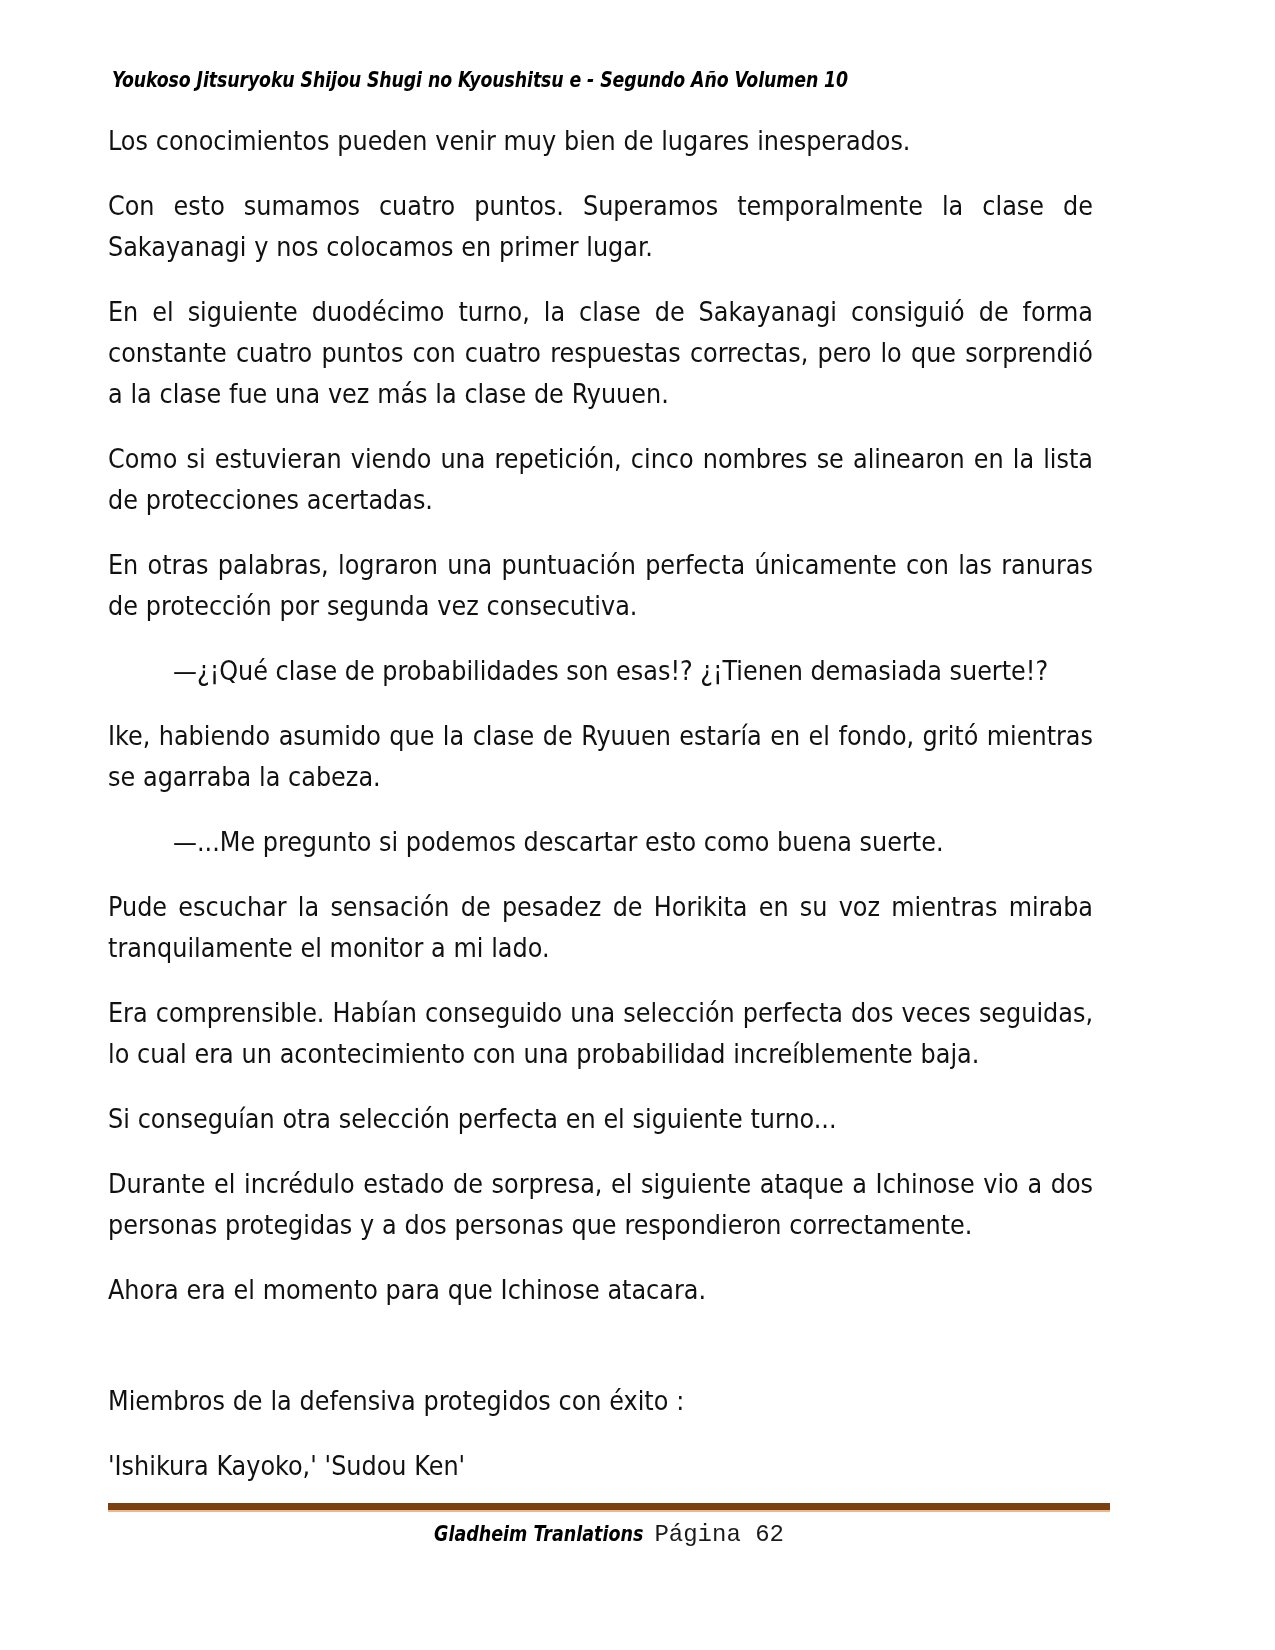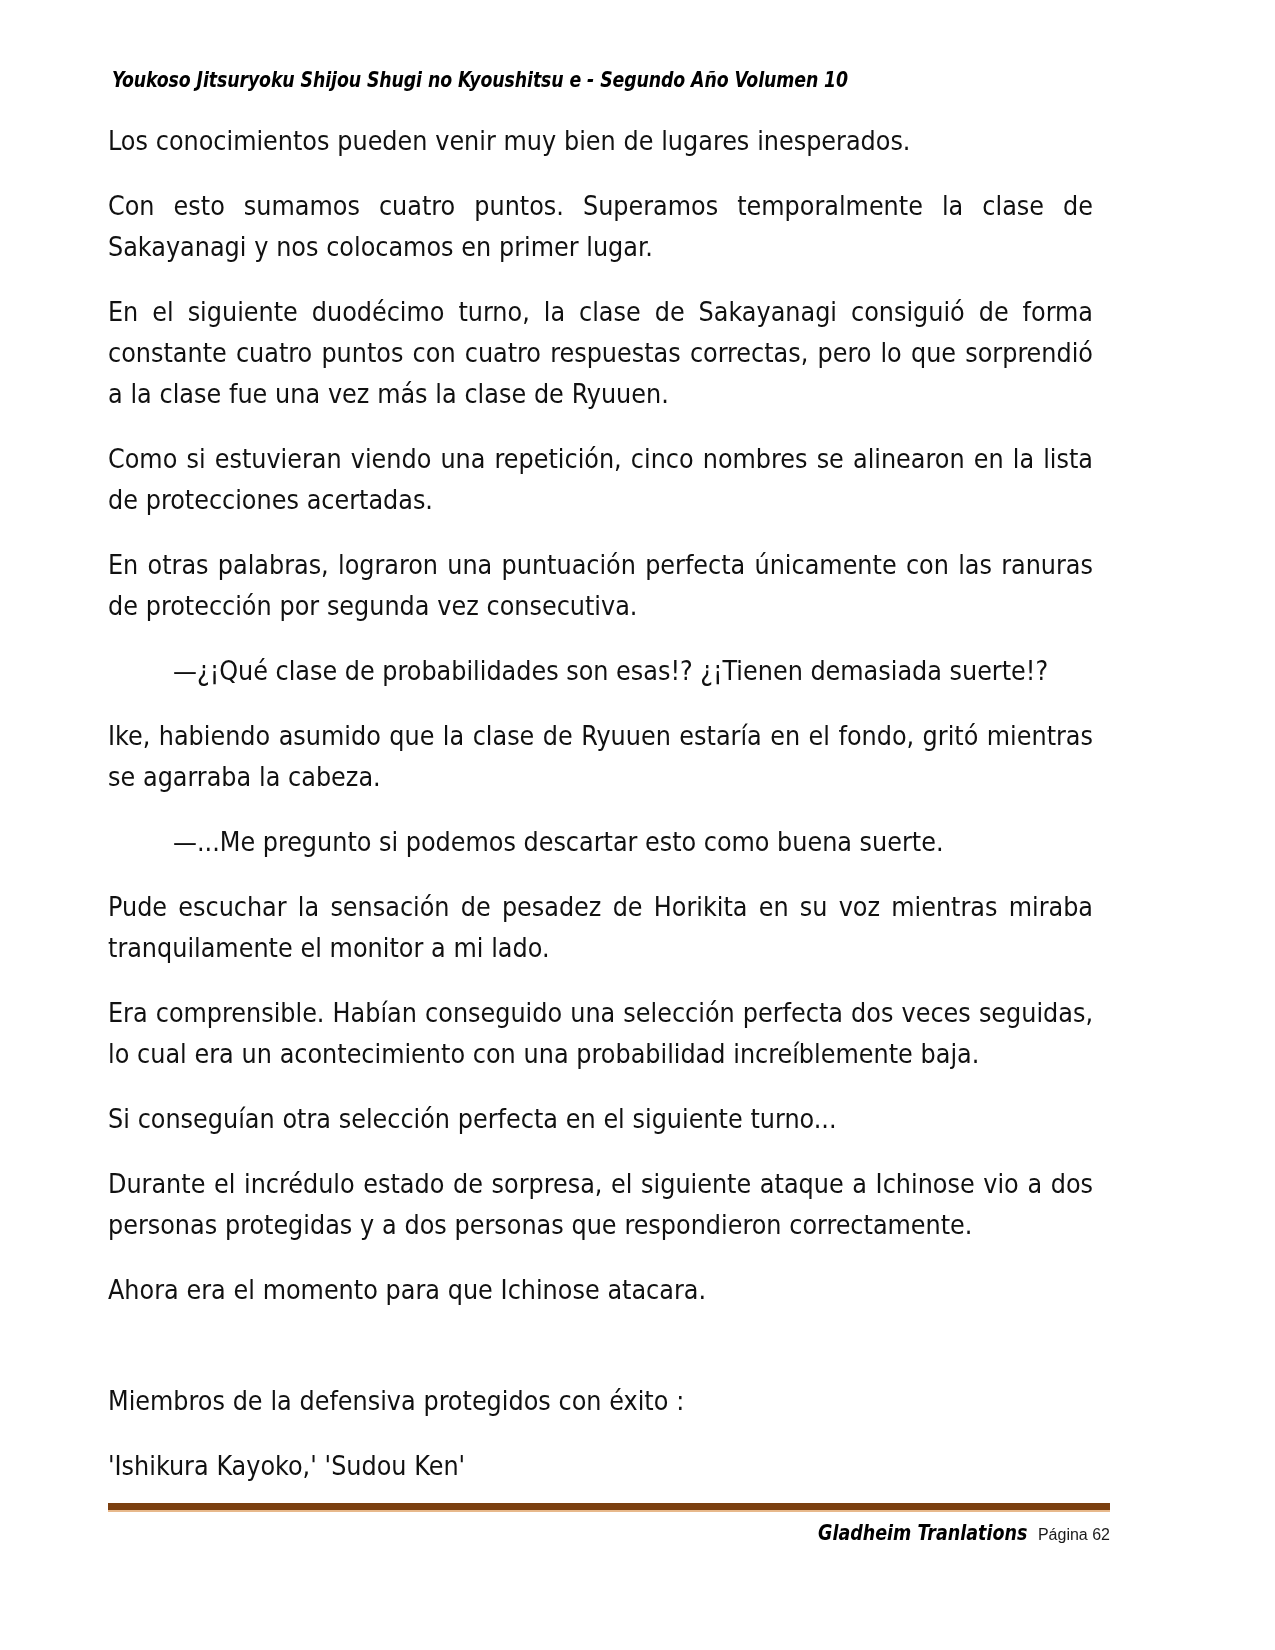--- a/index.html
+++ b/index.html
@@ -83,34 +83,34 @@
     border-top: 7px solid #7b3f10;
     border-bottom: 2px solid #e8b98c;
   }
   .footer {
     position: absolute;
     left: 108px;
     top: 1521px;
     width: 1002px;
     display: flex;
     align-items: baseline;
-    justify-content: flex-end;
+    justify-content: center;
   }
   .footer-left {
     font-family: "DejaVu Sans Condensed", "Liberation Sans Narrow", "Liberation Sans", sans-serif;
     font-weight: bold;
     font-style: italic;
     font-size: 20.5px;
     color: #000000;
     transform: scaleX(0.95);
     transform-origin: left center;
   }
   .footer-right {
-    font-family: Liberation Sans, sans-serif;
-    font-size: 16px;
+    font-family: Liberation Mono, monospace;
+    font-size: 24px;
     color: #1a1a1a;
   }
 </style>
 </head>
 <body>
 
 <div class="page">
 
   <div class="header">
     <div class="header-title">Youkoso Jitsuryoku Shijou Shugi no Kyoushitsu e - Segundo Año Volumen 10</div>

